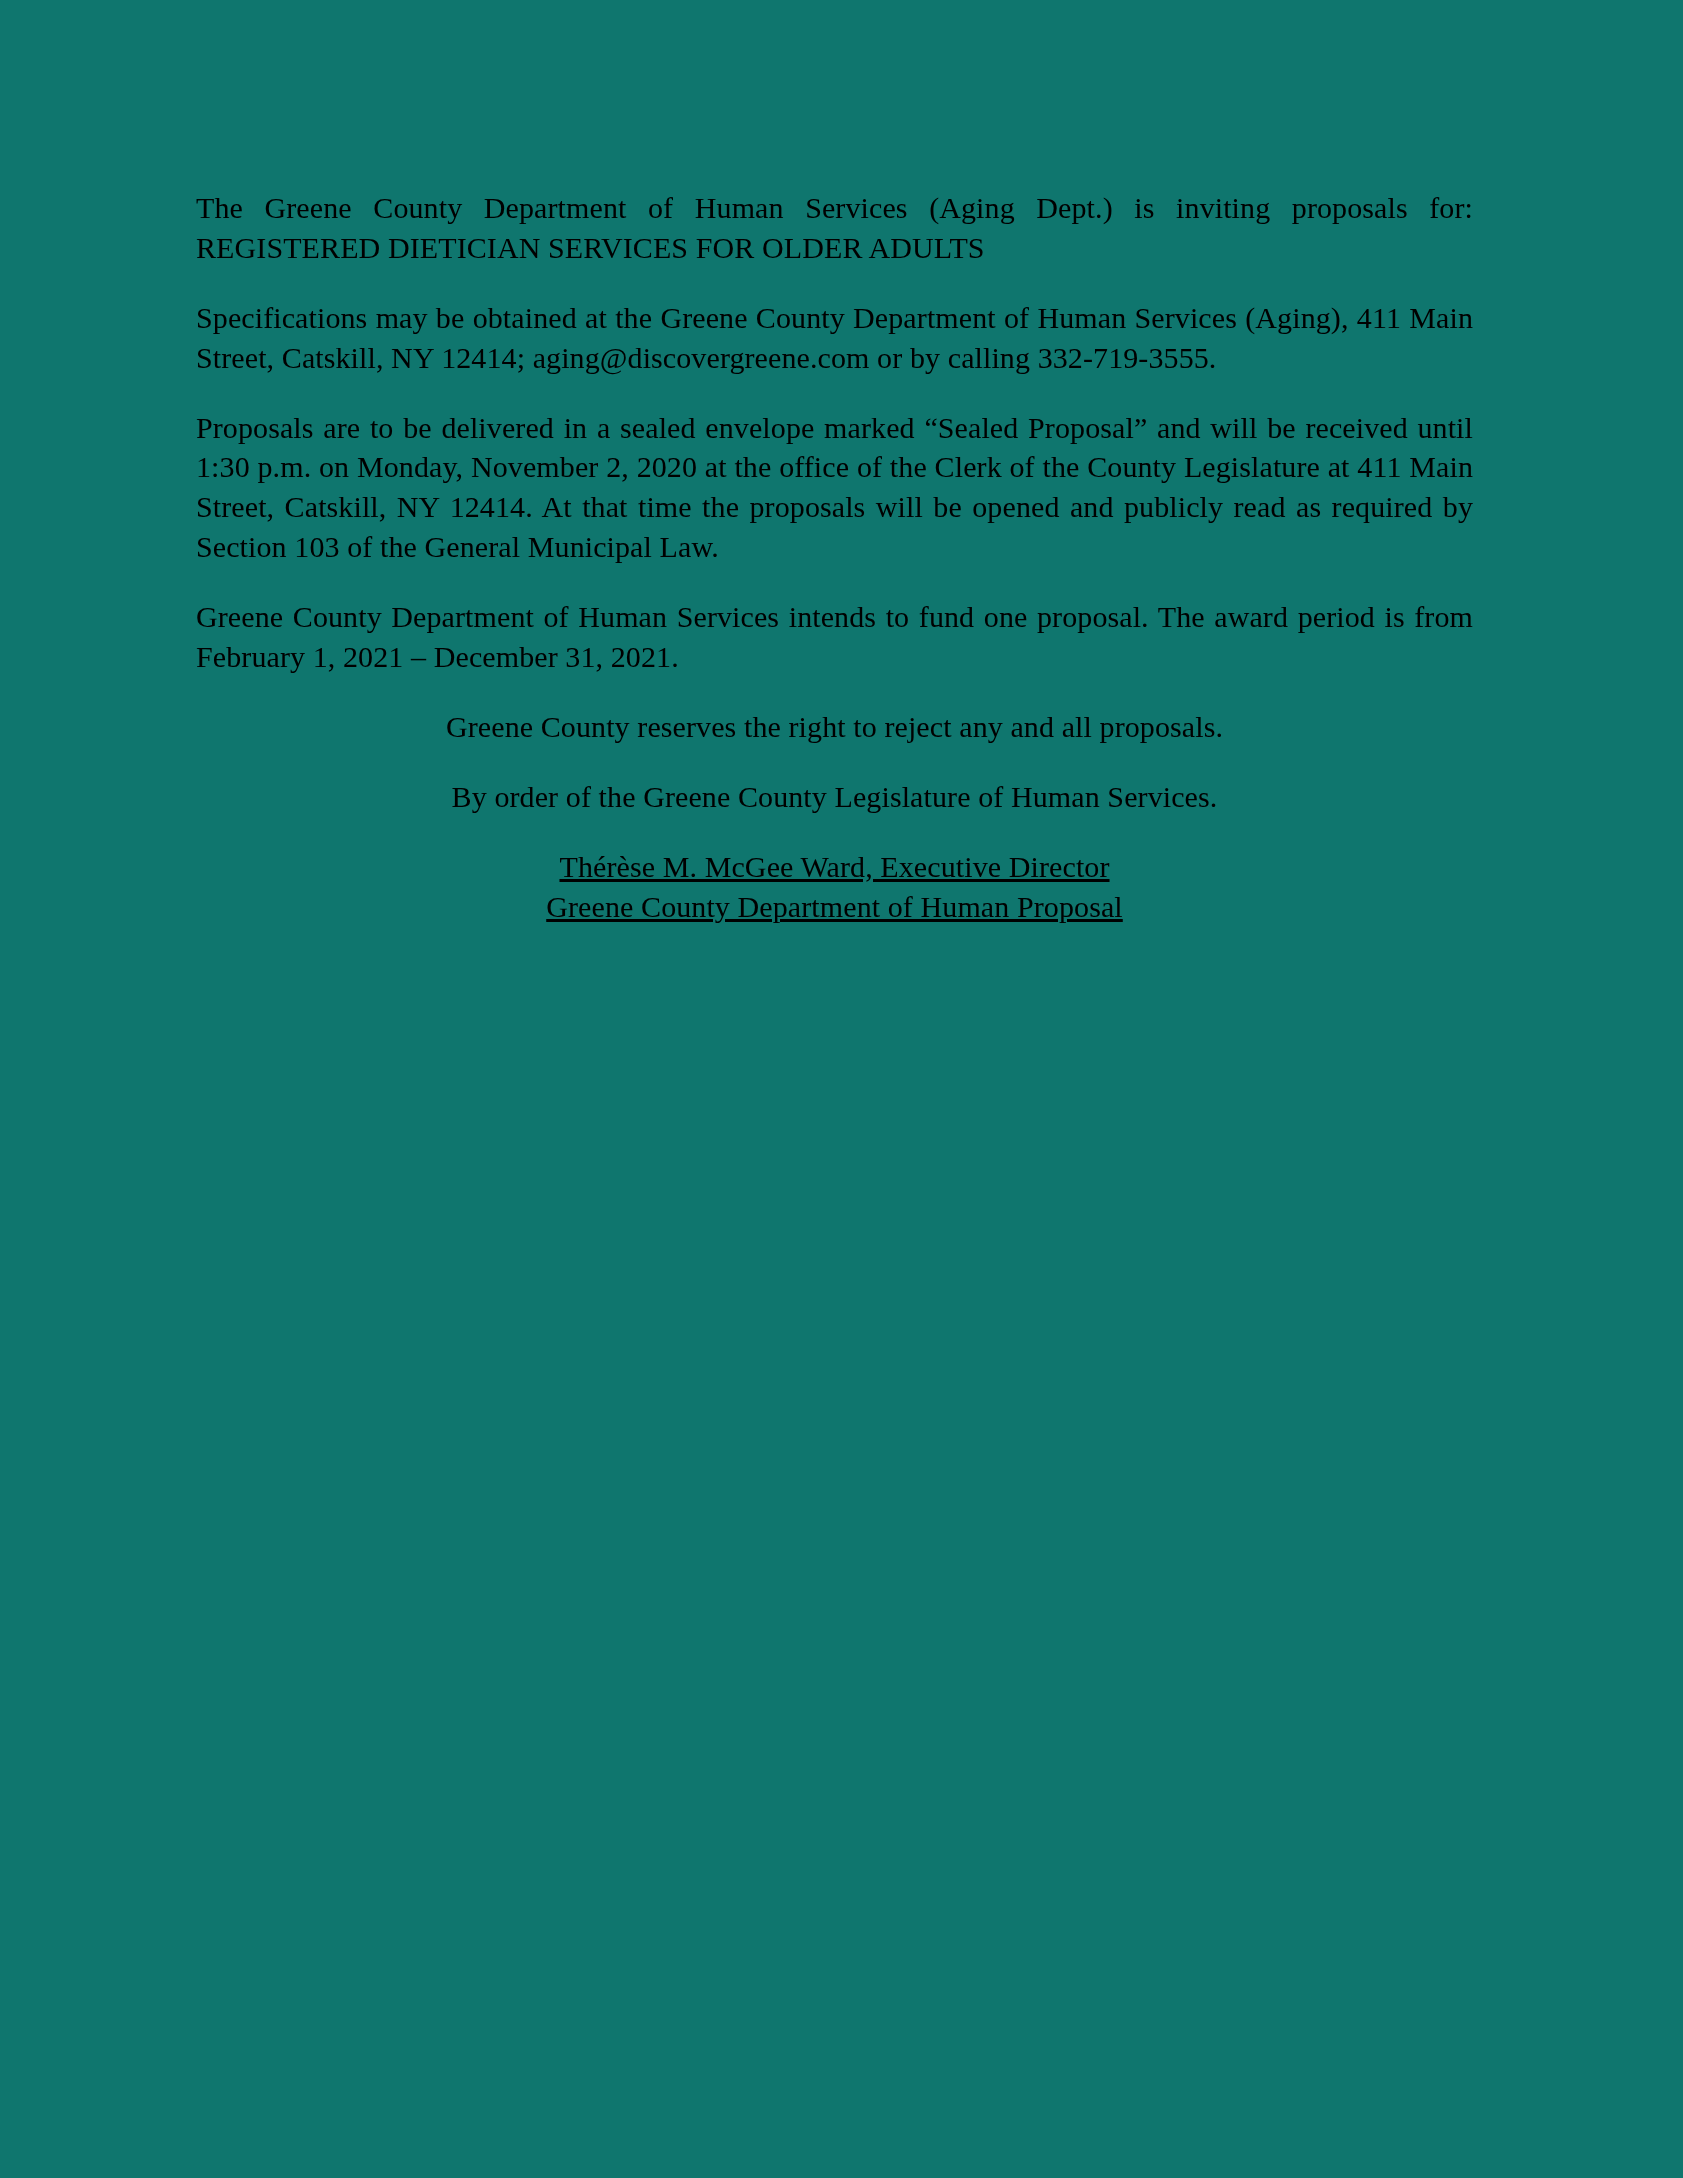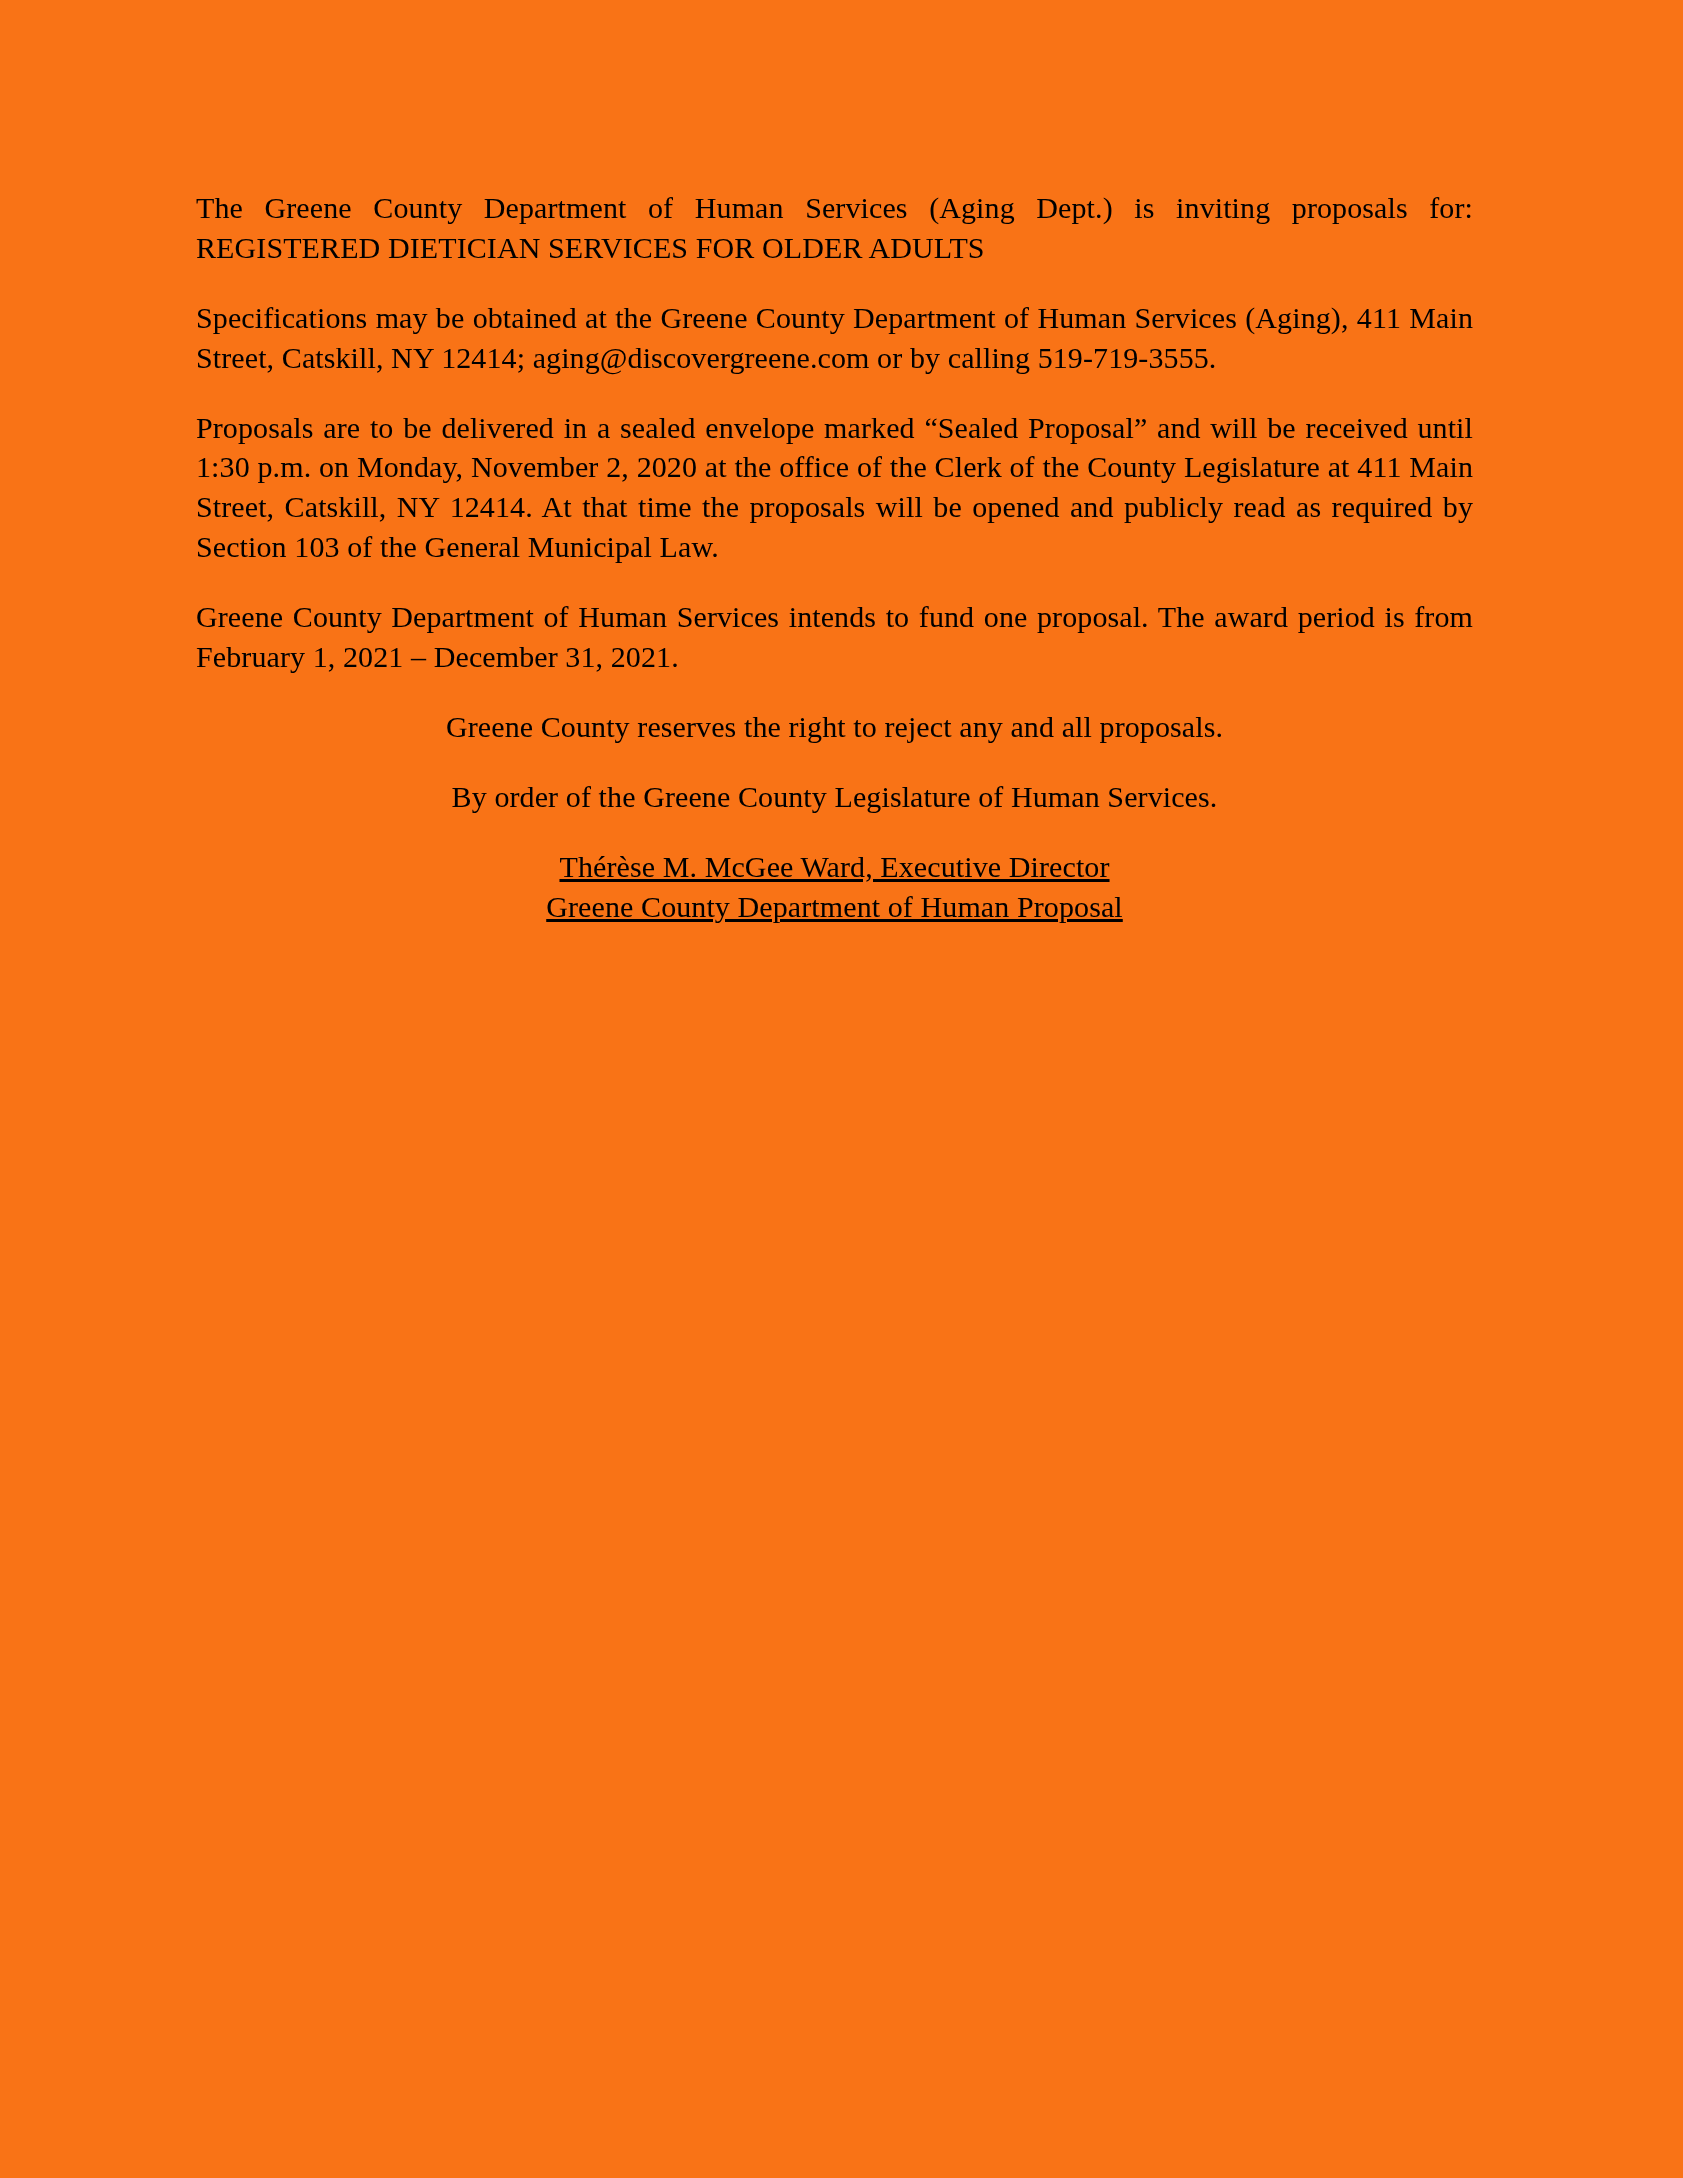--- a/index.html
+++ b/index.html
@@ -11,21 +11,21 @@
     width: 1683px;
     height: 2178px;
     font-family: "Liberation Serif", serif;
     color: #000000;
     -webkit-font-smoothing: antialiased;
   }
   .page {
     position: relative;
     width: 1683px;
     height: 2178px;
-    background: #f97316;
+    background: #0f766e;
     box-sizing: border-box;
   }
   .content {
     position: absolute;
     left: 196px;
     top: 188px;
     width: 1277px;
   }
   .para {
     font-size: 30px;
@@ -50,21 +50,21 @@
   }
 </style>
 </head>
 <body>
 
 <div class="page">
   <div class="content">
 
     <p class="para">The Greene County Department of Human Services (Aging Dept.) is inviting proposals for: REGISTERED DIETICIAN SERVICES FOR OLDER ADULTS</p>
 
-    <p class="para">Specifications may be obtained at the Greene County Department of Human Services (Aging), 411 Main Street, Catskill, NY 12414; aging@discovergreene.com or by calling 519-719-3555.</p>
+    <p class="para">Specifications may be obtained at the Greene County Department of Human Services (Aging), 411 Main Street, Catskill, NY 12414; aging@discovergreene.com or by calling 332-719-3555.</p>
 
     <p class="para">Proposals are to be delivered in a sealed envelope marked “Sealed Proposal” and will be received until 1:30 p.m. on Monday, November 2, 2020 at the office of the Clerk of the County Legislature at 411 Main Street, Catskill, NY 12414.  At that time the proposals will be opened and publicly read as required by Section 103 of the General Municipal Law.</p>
 
     <p class="para">Greene County Department of Human Services intends to fund one proposal.  The award period is from February 1, 2021 – December 31, 2021.</p>
 
     <p class="para no-justify">Greene County reserves the right to reject any and all proposals.</p>
 
     <p class="para no-justify">By order of the Greene County Legislature of Human Services.</p>
 
     <div class="para no-justify signature">

